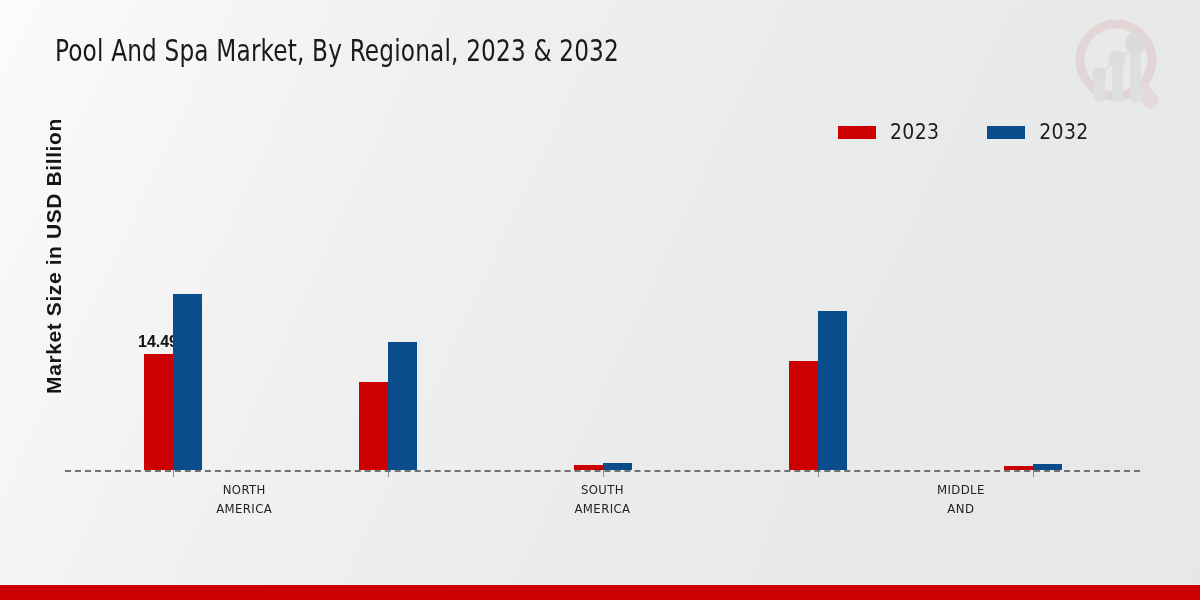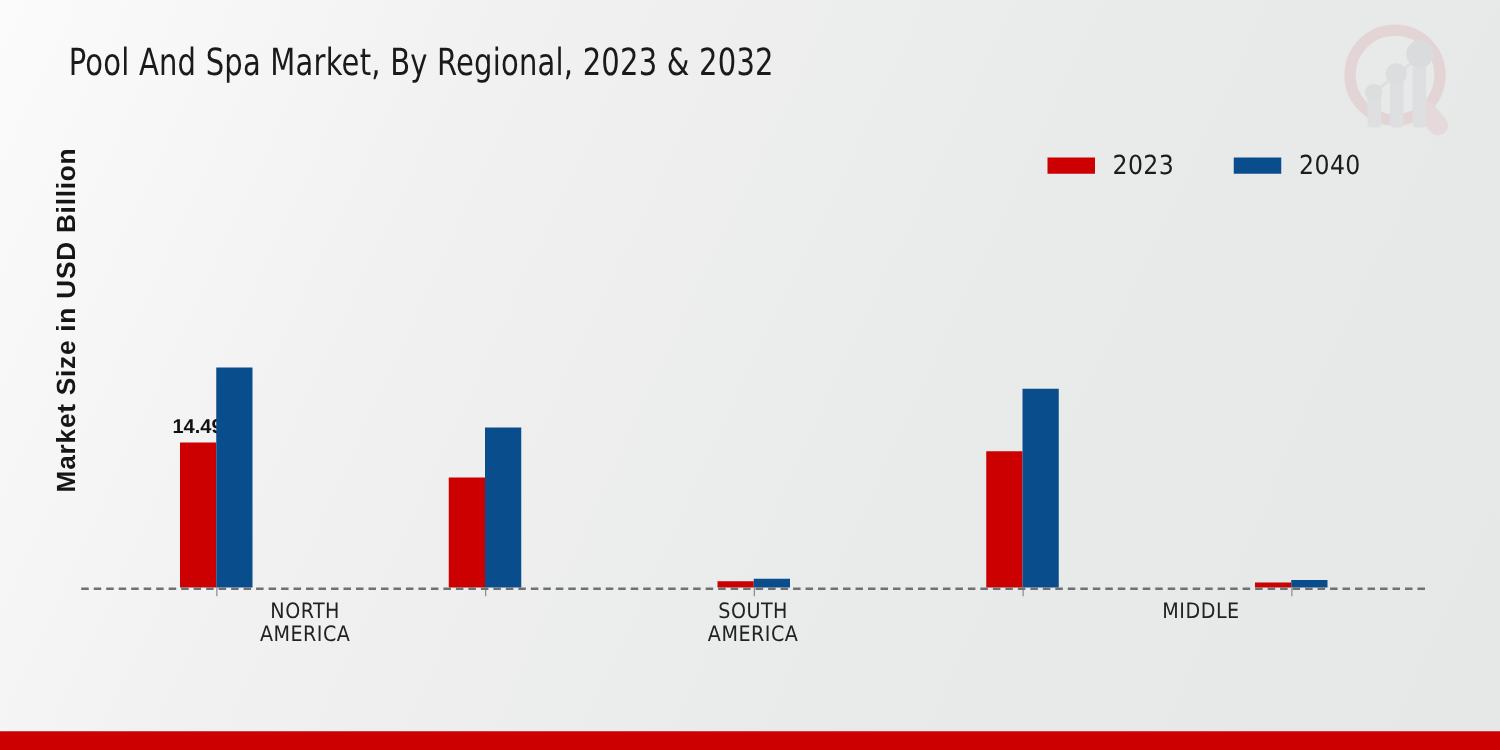--- a/index.html
+++ b/index.html
@@ -160,21 +160,21 @@
   .cats {
     position: absolute;
     left: 65px;
     top: 480px;
     width: 1075px;
     display: flex;
   }
   .cat {
     flex: 1 1 0;
     text-align: center;
-    font-size: 17px;
+    font-size: 13px;
     line-height: 19px;
     color: #222;
     letter-spacing: 0.4px;
     font-family: "DejaVu Sans Condensed", "Liberation Sans Narrow", "Liberation Sans", sans-serif;
   }
 
   
   .bottom-bar {
     position: absolute;
     left: 0;
@@ -206,21 +206,21 @@
     </svg>
   </div>
 
   <div class="legend">
     <div class="legend-item">
       <span class="legend-swatch" style="background:#cc0000"></span>
       <span class="legend-label">2023</span>
     </div>
     <div class="legend-item">
       <span class="legend-swatch" style="background:#0a4d8c"></span>
-      <span class="legend-label">2040</span>
+      <span class="legend-label">2032</span>
     </div>
   </div>
 
   <div class="yaxis-title">Market Size in USD Billion</div>
 
   <div class="plot">
     <div class="groups">
 
       <div class="group">
         <div class="bars">
@@ -272,18 +272,19 @@
     <div class="cat">
       <div>NORTH</div>
       <div>AMERICA</div>
     </div>
     <div class="cat">
       <div>SOUTH</div>
       <div>AMERICA</div>
     </div>
     <div class="cat">
       <div>MIDDLE</div>
+      <div>AND</div>
     </div>
   </div>
 
   <div class="bottom-bar"></div>
 
 </div>
 
 </body></html>

